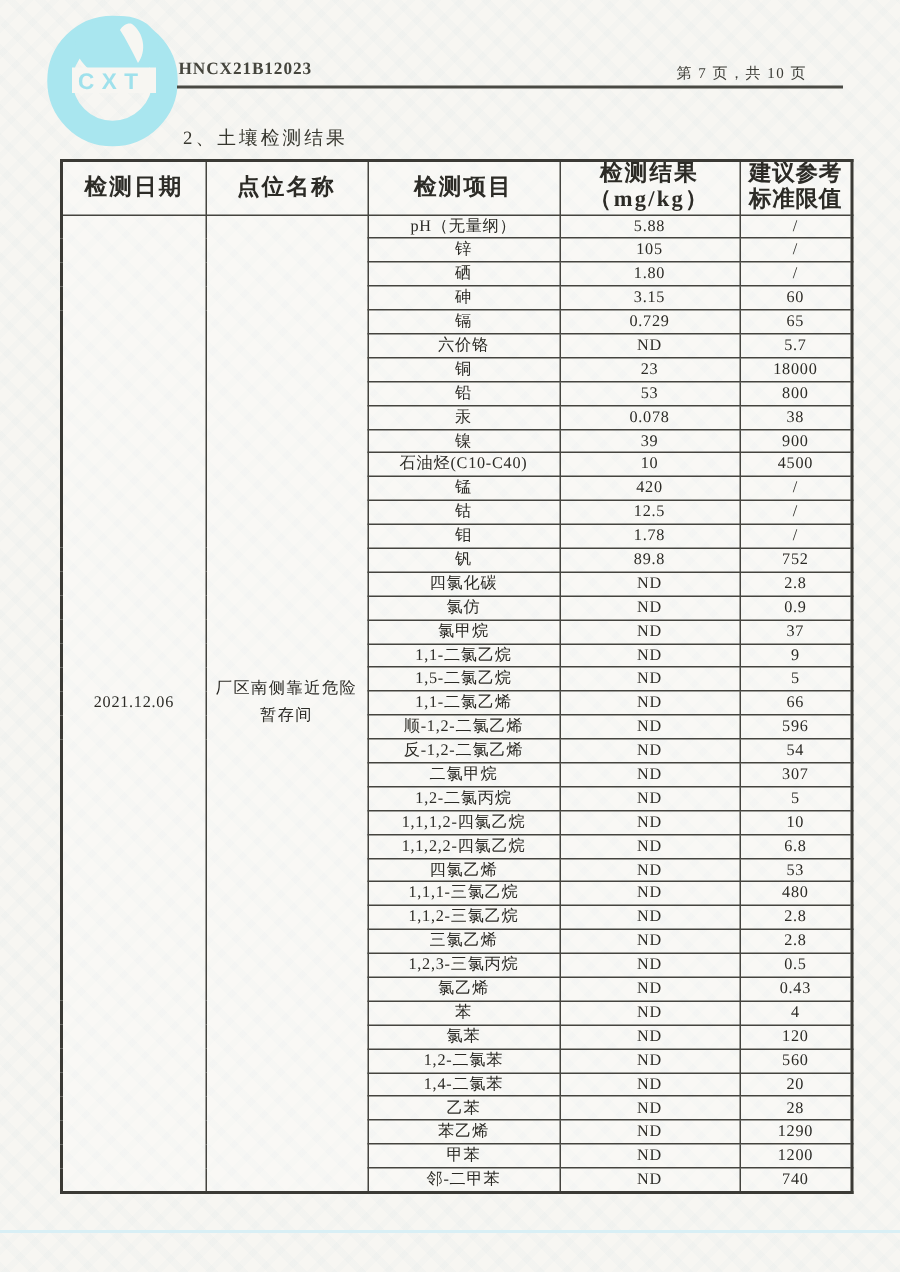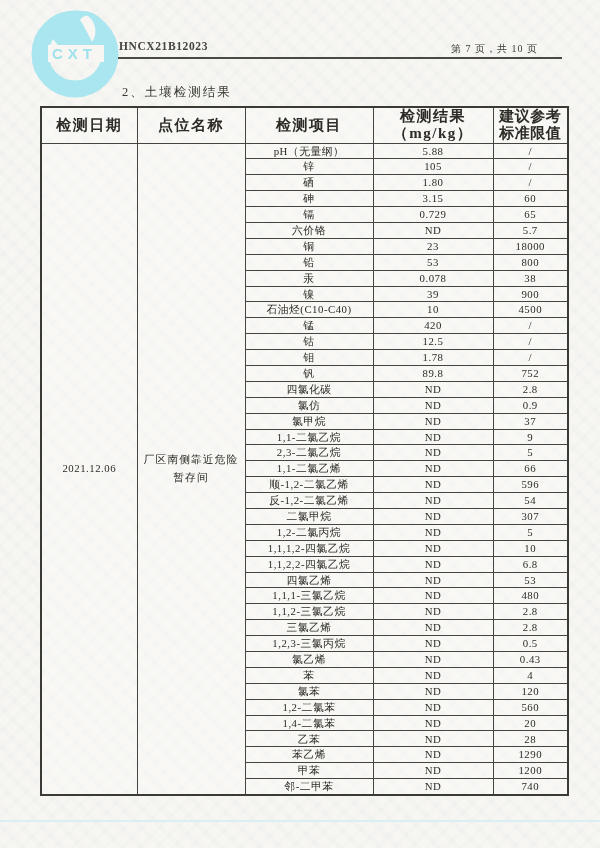--- a/index.html
+++ b/index.html
@@ -243,21 +243,21 @@
           <td>氯甲烷</td>
           <td>ND</td>
           <td>37</td>
         </tr>
         <tr>
           <td>1,1-二氯乙烷</td>
           <td>ND</td>
           <td>9</td>
         </tr>
         <tr>
-          <td>2,3-二氯乙烷</td>
+          <td>1,5-二氯乙烷</td>
           <td>ND</td>
           <td>5</td>
         </tr>
         <tr>
           <td>1,1-二氯乙烯</td>
           <td>ND</td>
           <td>66</td>
         </tr>
         <tr>
           <td>顺-1,2-二氯乙烯</td>

